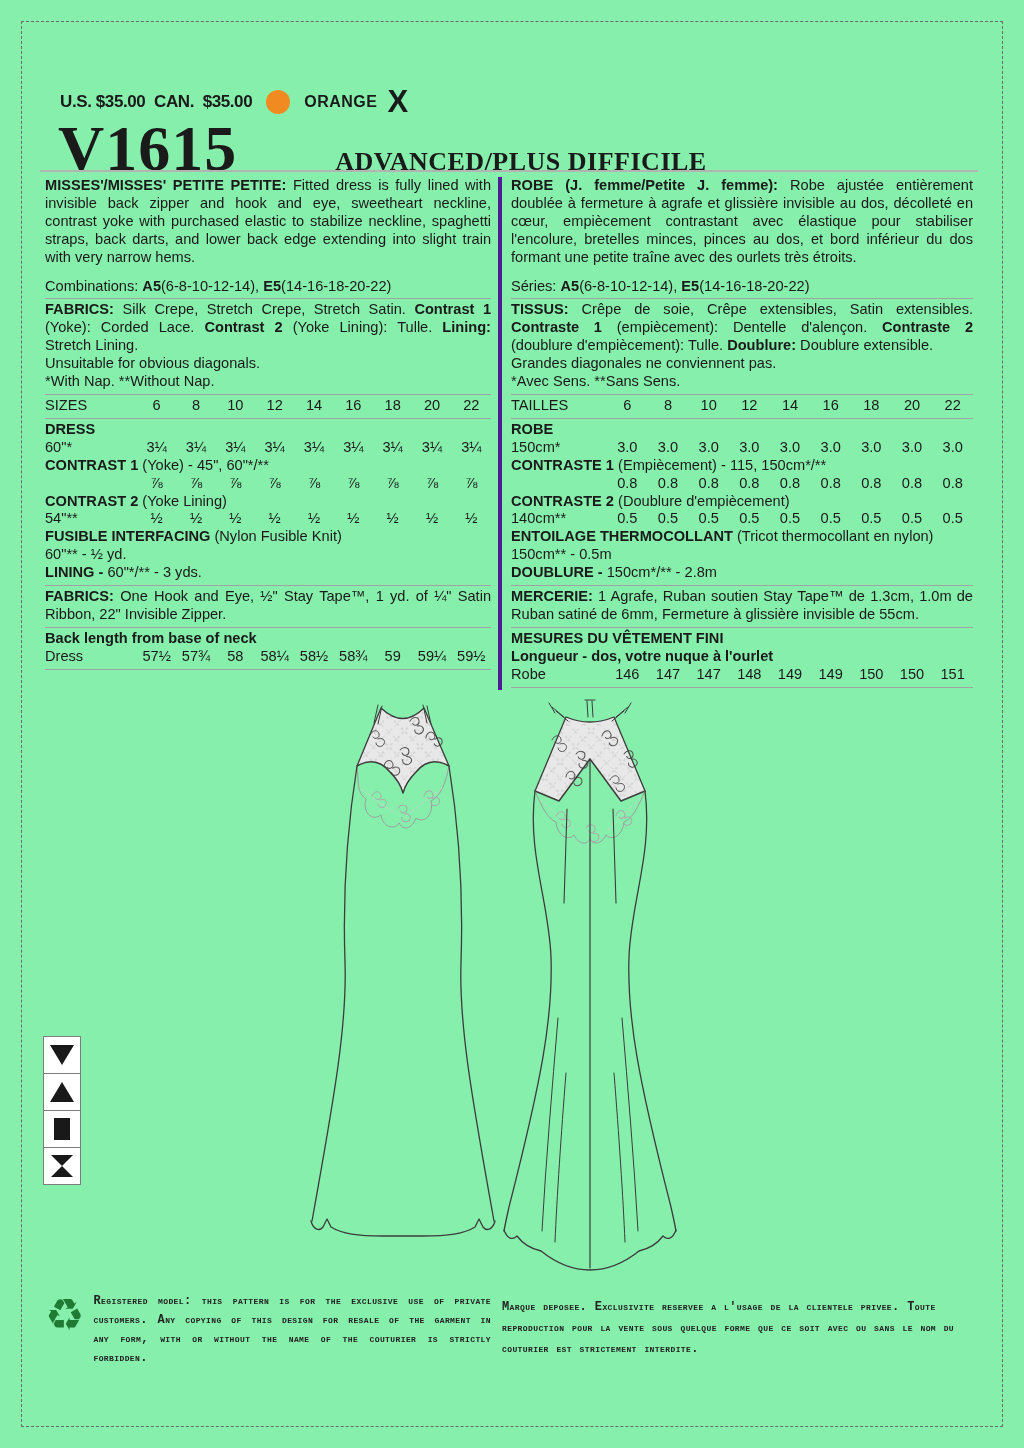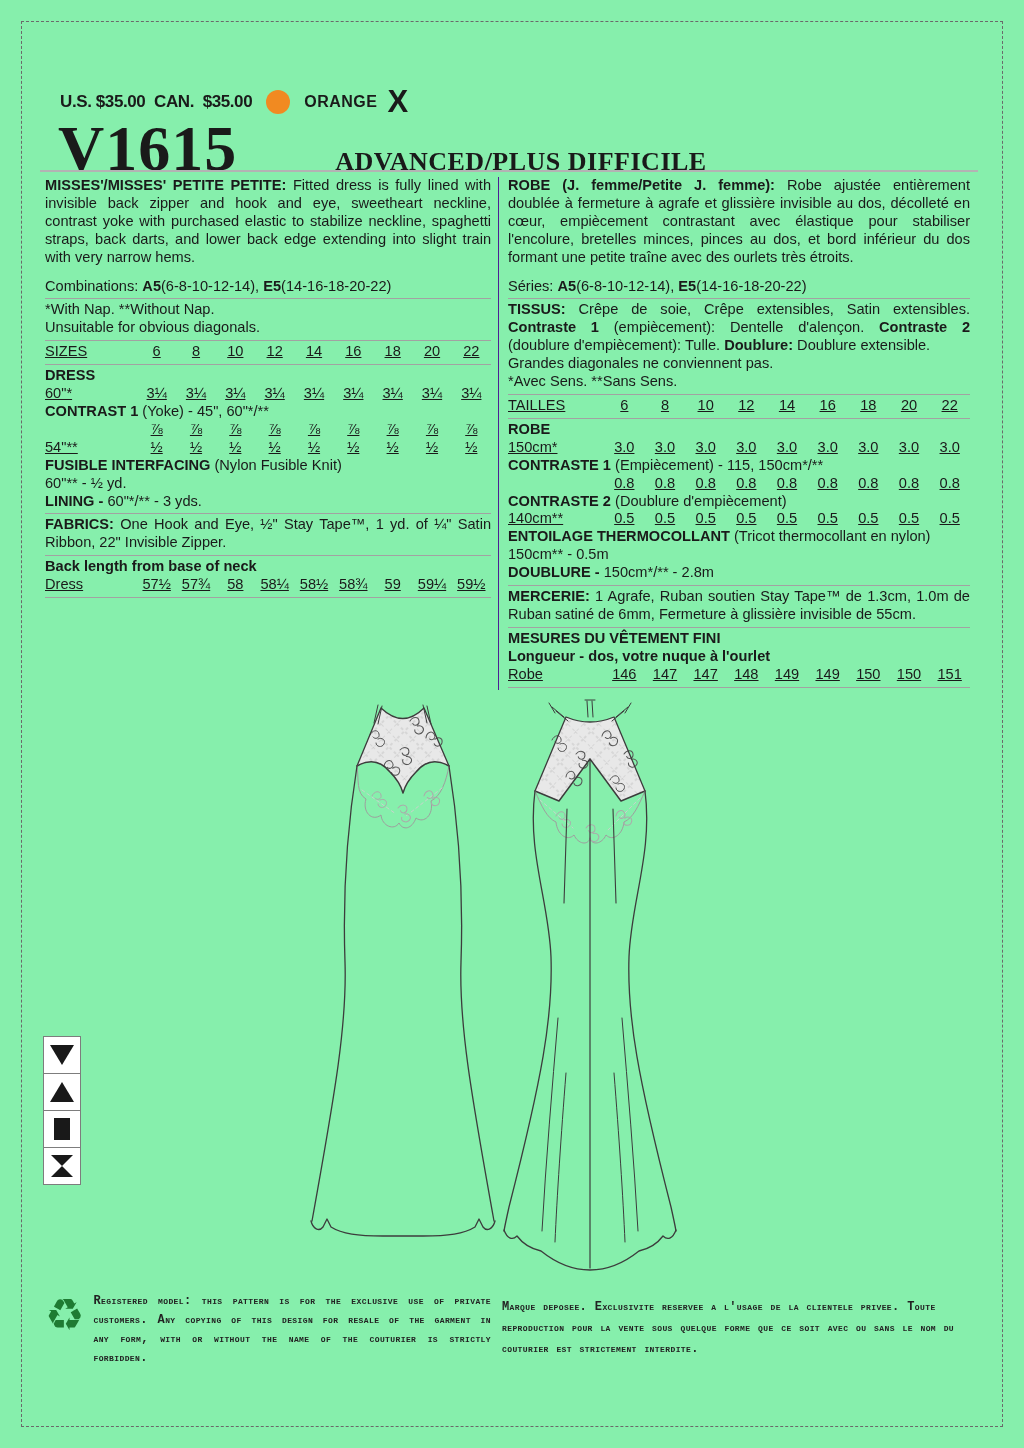--- a/index.html
+++ b/index.html
@@ -14,27 +14,27 @@
   .color-word{font-weight:700;font-size:16px;letter-spacing:0.5px;}
   .color-letter{font-weight:700;font-size:31px;line-height:1;margin-left:-4px;}
   .brand-row{position:absolute;left:58px;top:112px;width:900px;display:flex;align-items:baseline;}
   .pattern-no{font-family:"Liberation Serif", serif;font-size:64px;letter-spacing:1px;font-weight:bold;}
   .difficulty{font-family:"Liberation Serif", serif;font-weight:700;font-size:26px;margin-left:98px;letter-spacing:0.5px;}
   .header-rule{position:absolute;left:40px;top:170px;width:938px;height:2px;background:#b3b3b3;}
   
   .columns{position:absolute;left:45px;top:177px;width:933px;display:flex;
            font-size:14.6px;line-height:17.9px;}
   .col-en{width:446px;padding-right:7px;}
-  .col-fr{width:462px;border-left:1px solid #4c1d95;padding-left:9px;}
+  .col-fr{width:462px;border-left:4px solid #4c1d95;padding-left:9px;}
   .line{margin:0;}
   .just{text-align:justify;}
   .gap{height:11px;}
   .rule{height:1px;background:#a2a2a2;margin:3px 0 2px 0;}
   b{font-weight:700;}
-  .trow{display:flex;text-decoration:underline;}
+  .trow{display:flex;}
   .rlabel{flex:none;width:92px;}
   .col-fr .rlabel{width:96px;}
   .cells{flex:1;display:grid;grid-template-columns:repeat(9,1fr);}
   .cells .cell{text-align:center;}
   
   .illustration{position:absolute;left:280px;top:695px;width:420px;height:590px;}
   
   .symbols{position:absolute;left:43px;top:1037px;}
   .symbox{width:36px;height:36px;border:1px solid #7d7d7d;margin-top:-1px;
           display:flex;align-items:center;justify-content:center;background:#fff;}
@@ -63,22 +63,23 @@
     <span class="difficulty">ADVANCED/PLUS DIFFICILE</span>
   </div>
   <div class="header-rule"></div>
 
   <div class="columns">
     <div class="col-en">
       <p class="line just"><b>MISSES'/MISSES' PETITE PETITE: </b>Fitted dress is fully lined with invisible back zipper and hook and eye, sweetheart neckline, contrast yoke with purchased elastic to stabilize neckline, spaghetti straps, back darts, and lower back edge extending into slight train with very narrow hems.</p>
       <div class="gap"></div>
       <p class="line">Combinations: <b>A5</b>(6-8-10-12-14), <b>E5</b>(14-16-18-20-22)</p>
       <div class="rule"></div>
+      <p class="line just"><b>FABRICS: </b>Silk Crepe, Stretch Crepe, Stretch Satin. <b>Contrast 1 </b>(Yoke): Corded Lace. <b>Contrast 2 </b>(Yoke Lining): Tulle. <b>Lining: </b>Stretch Lining.</p>
+      <p class="line">Unsuitable for obvious diagonals.</p>
       <p class="line">*With Nap. **Without Nap.</p>
-      <p class="line">Unsuitable for obvious diagonals.</p>
       <div class="rule"></div>
       <div class="trow">
         <span class="rlabel">SIZES</span>
         <span class="cells">
             <span class="cell">6</span>
             <span class="cell">8</span>
             <span class="cell">10</span>
             <span class="cell">12</span>
             <span class="cell">14</span>
             <span class="cell">16</span>
@@ -111,20 +112,21 @@
             <span class="cell">⅞</span>
             <span class="cell">⅞</span>
             <span class="cell">⅞</span>
             <span class="cell">⅞</span>
             <span class="cell">⅞</span>
             <span class="cell">⅞</span>
             <span class="cell">⅞</span>
             <span class="cell">⅞</span>
           </span>
       </div>
+      <p class="line"><b>CONTRAST 2</b> (Yoke Lining)</p>
       <div class="trow">
         <span class="rlabel">54"**</span>
         <span class="cells">
             <span class="cell">½</span>
             <span class="cell">½</span>
             <span class="cell">½</span>
             <span class="cell">½</span>
             <span class="cell">½</span>
             <span class="cell">½</span>
             <span class="cell">½</span>

